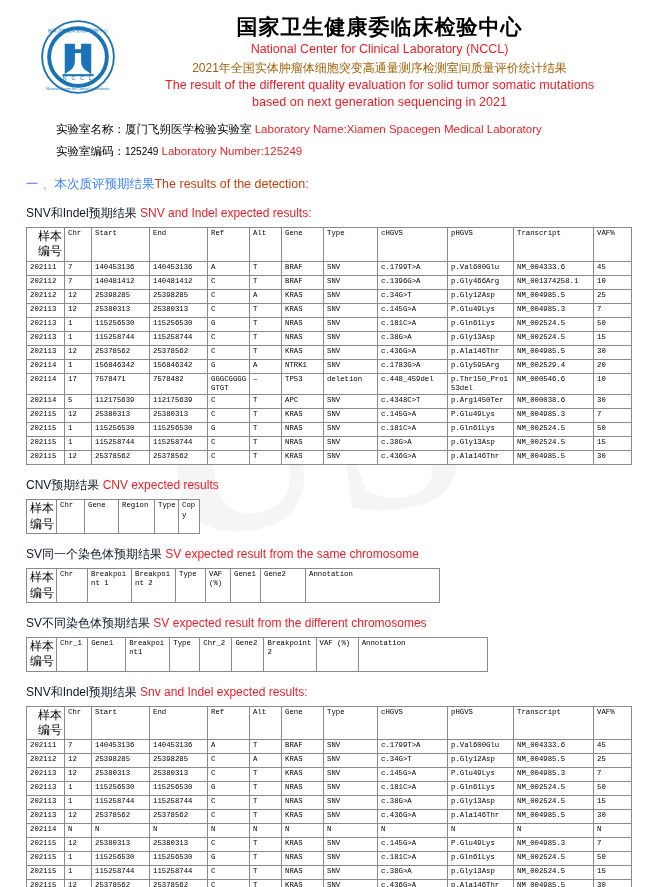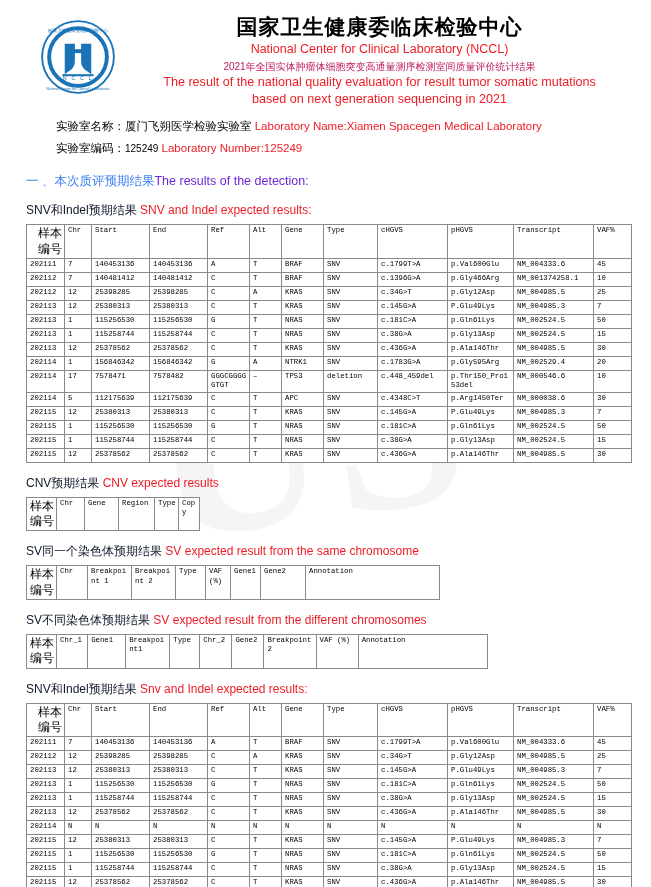--- a/index.html
+++ b/index.html
@@ -74,22 +74,22 @@
     line-height: 1.25;
     color: #000;
   }
   .t-en-main {
     font-size: 12.5px;
     color: #ee1c25;
     line-height: 1.4;
     margin-top: 1px;
   }
   .t-cn-sub {
-    font-size: 10px;
-    color: #be185d;
+    font-size: 12px;
+    color: #a16207;
     line-height: 1.45;
     margin-top: 1px;
     white-space: nowrap;
   }
   .t-en-sub {
     font-size: 12.6px;
     color: #ee1c25;
     line-height: 1.32;
   }
   
@@ -106,21 +106,21 @@
   .labline .num { color: #000; font-size: 10px; margin-top: 9px; }
   .labline .en { color: #ee1c25; font-size: 11.5px; }
   
   .sec-h1 {
     margin-top: 13px;
     margin-bottom: 0;
     font-size: 12.5px;
     white-space: nowrap;
   }
   .sec-h1 .cn { color: #3b82f6; }
-  .sec-h1 .en { color: #6d28d9; }
+  .sec-h1 .en { color: #c2410c; }
   .sub-h {
     margin-top: 12px;
     margin-bottom: 5px;
     font-size: 12px;
     white-space: nowrap;
   }
   .sub-h .cn { color: #0f172a; font-family: "Liberation Sans", sans-serif; }
   .sub-h .en { color: #ee1c25; }
   
   table.grid {
@@ -183,21 +183,21 @@
           <g fill="#1a73b7" font-size="4.6" font-family="'Liberation Sans',sans-serif">
             <text x="50" y="92" text-anchor="middle">National Center for Clinical Laboratories</text>
           </g>
         </svg>
       </div>
     </div>
     <div class="title-block">
       <div class="t-cn-main">国家卫生健康委临床检验中心</div>
       <div class="t-en-main">National Center for Clinical Laboratory (NCCL)</div>
       <div class="t-cn-sub">2021年全国实体肿瘤体细胞突变高通量测序检测室间质量评价统计结果</div>
-      <div class="t-en-sub">The result of the national quality evaluation for result tumor somatic mutations</div>
+      <div class="t-en-sub">The result of the different quality evaluation for solid tumor somatic mutations</div>
       <div class="t-en-sub">based on next generation sequencing in 2021</div>
     </div>
   </div>
 
   <div class="labinfo">
     <div class="labline">
       <span class="cn">实验室名称：</span><span class="cn">厦门飞朔医学检验实验室</span> <span class="en">Laboratory Name:Xiamen Spacegen Medical Laboratory</span>
     </div>
     <div class="labline">
       <span class="cn">实验室编码：</span><span class="num">125249</span> <span class="en">Laboratory Number:125249</span>

